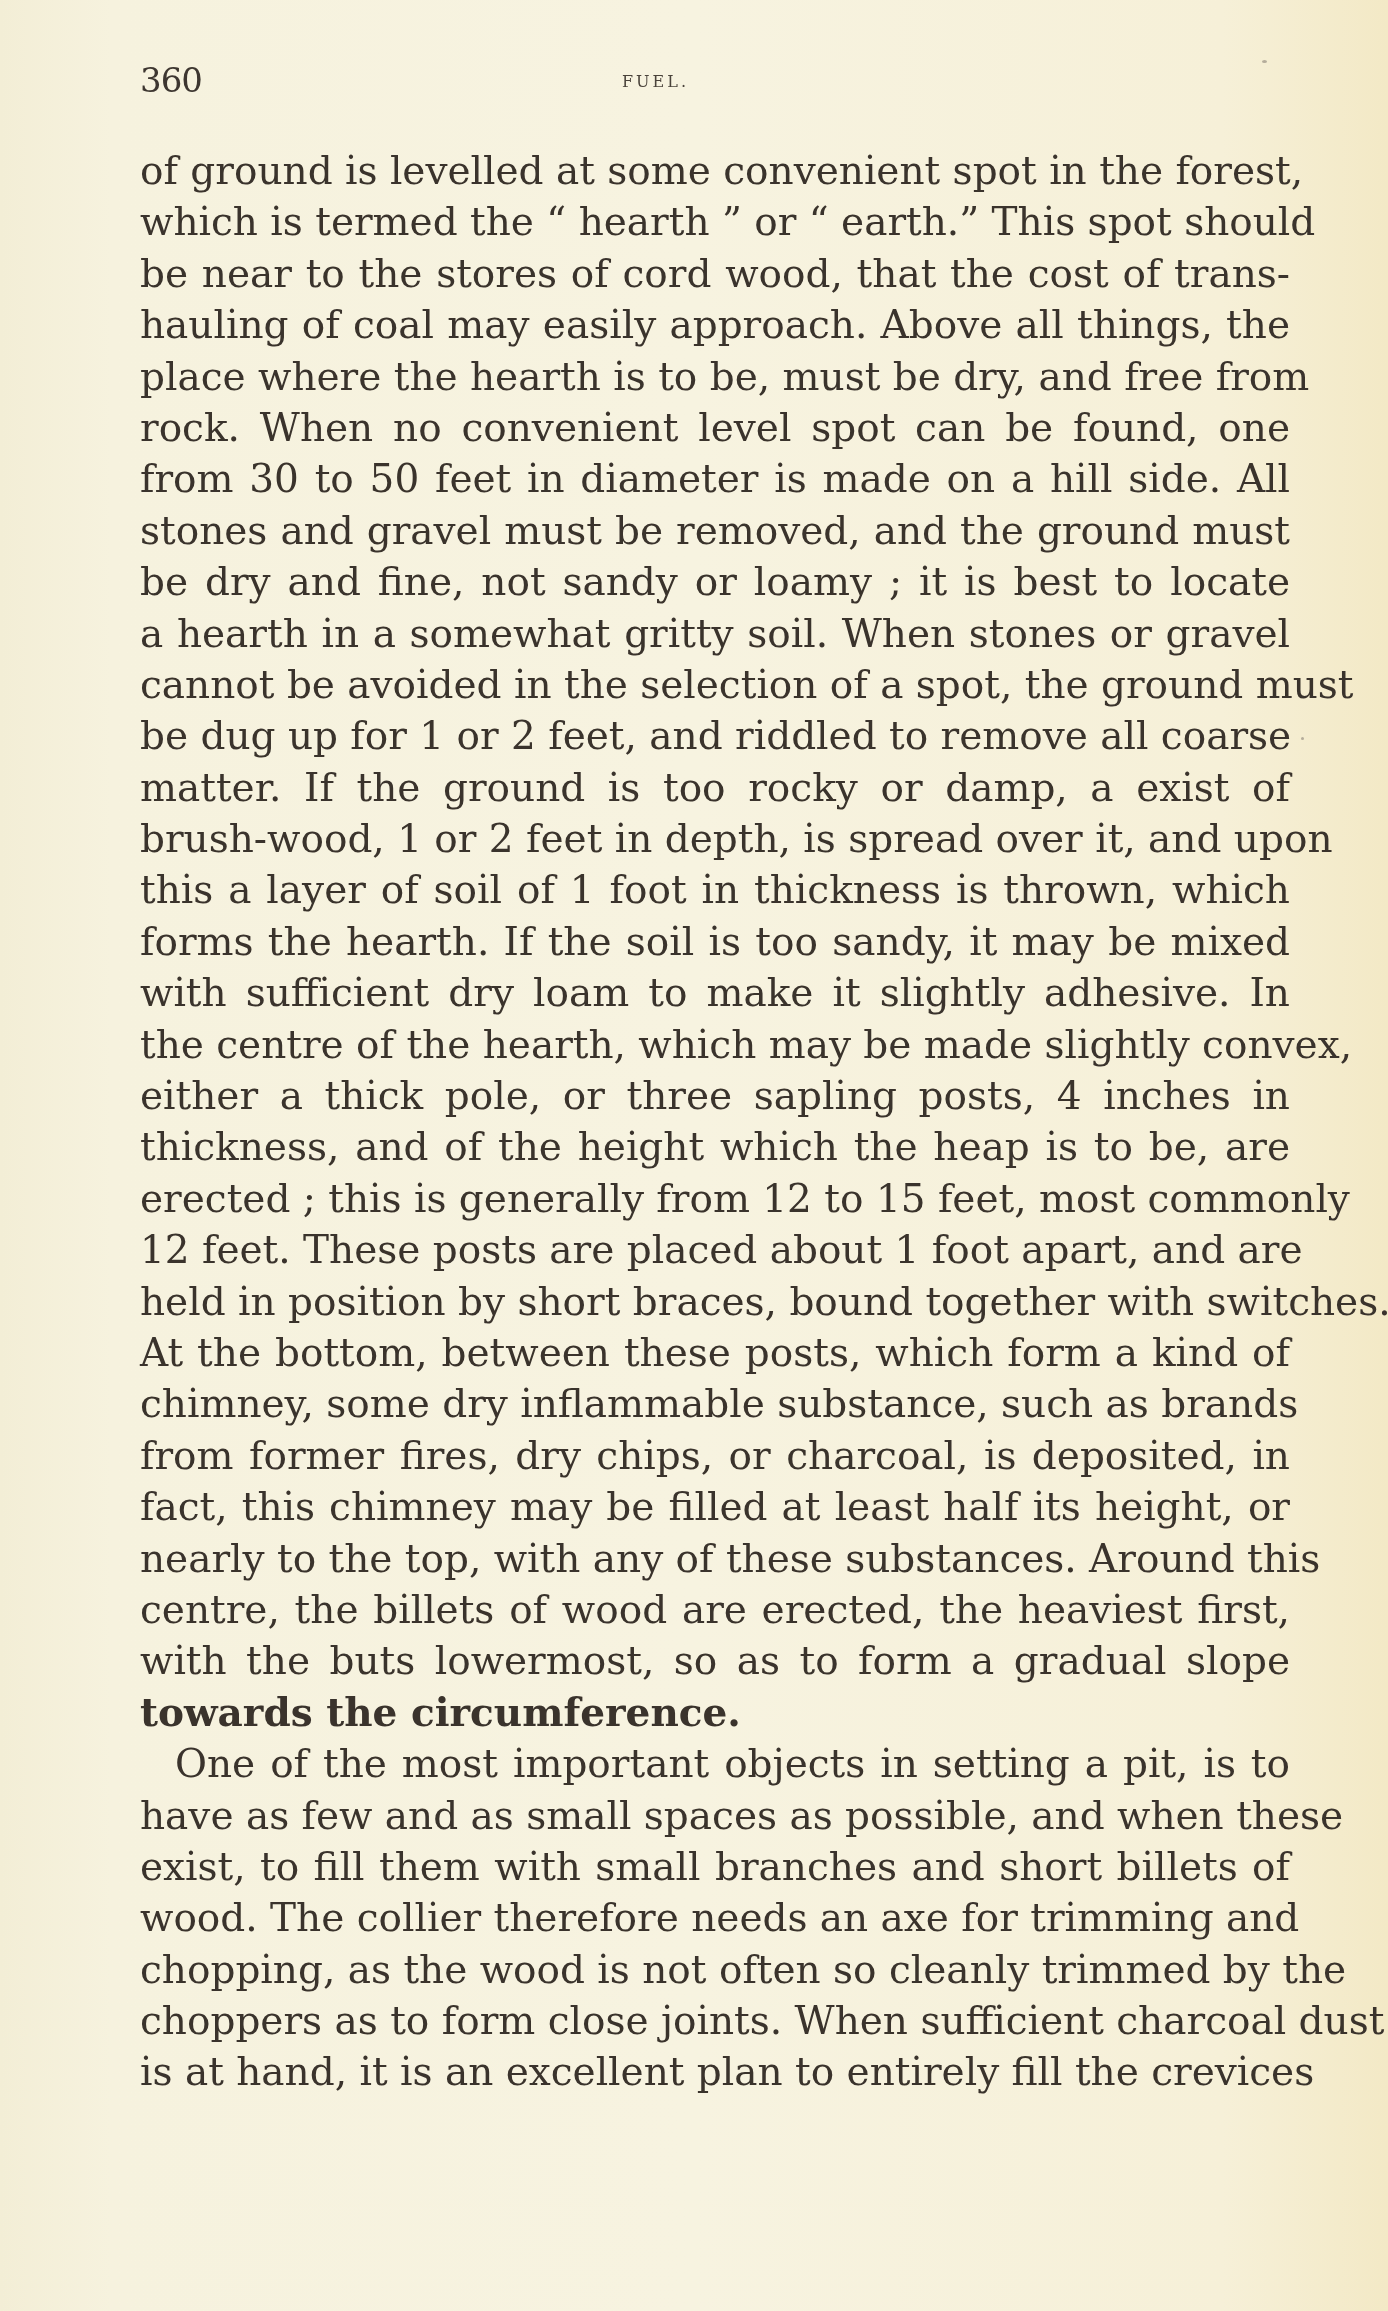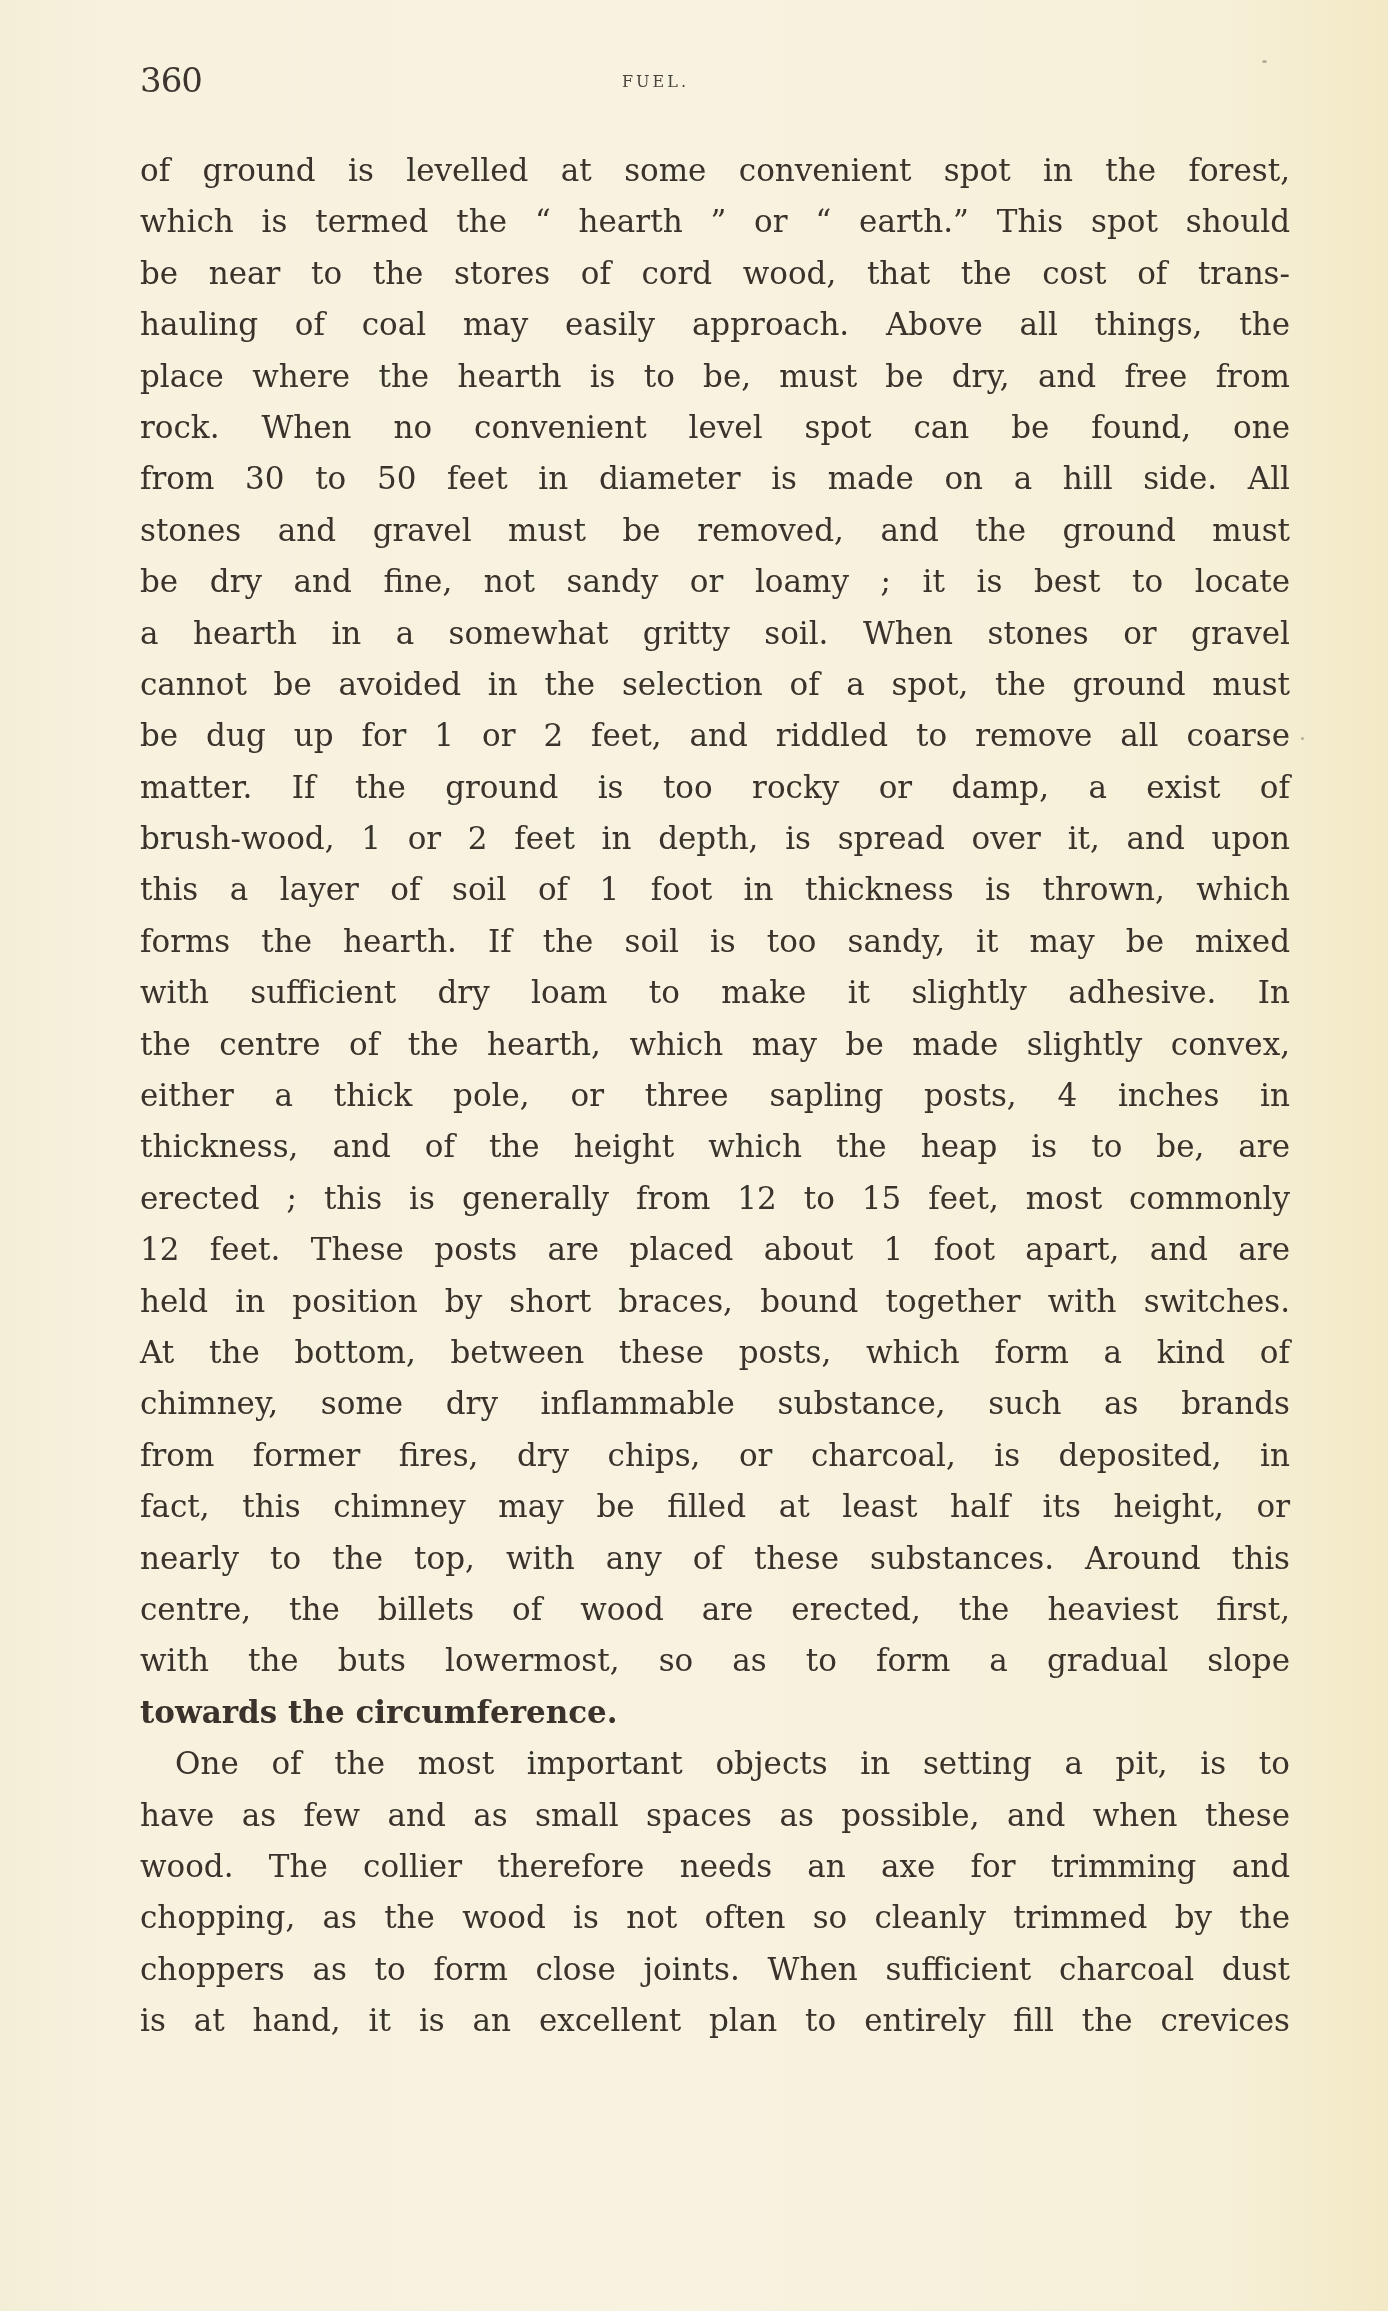--- a/index.html
+++ b/index.html
@@ -50,21 +50,21 @@
     .body-text {
       position: absolute;
       left: 140px;
       top: 145px;
       width: 1150px;
     }
     .line {
       display: block;
       height: 51.4px;
       line-height: 51.4px;
-      font-size: 31px;
+      font-size: 39px;
       text-align: justify;
       text-align-last: justify;
       white-space: nowrap;
       overflow: visible;
       word-spacing: 0px;
     }
     .line.last {
       text-align-last: left;
       font-weight: bold;
     }
@@ -115,20 +115,21 @@
     <span class="line">At the bottom, between these posts, which form a kind of</span>
     <span class="line">chimney, some dry inflammable substance, such as brands</span>
     <span class="line">from former fires, dry chips, or charcoal, is deposited, in</span>
     <span class="line">fact, this chimney may be filled at least half its height, or</span>
     <span class="line">nearly to the top, with any of these substances.  Around this</span>
     <span class="line">centre, the billets of wood are erected, the heaviest first,</span>
     <span class="line">with the buts lowermost, so as to form a gradual slope</span>
     <span class="line last">towards the circumference.</span>
     <span class="line indent">One of the most important objects in setting a pit, is to</span>
     <span class="line">have as few and as small spaces as possible, and when these</span>
+    <span class="line">exist, to fill them with small branches and short billets of</span>
     <span class="line">wood.  The collier therefore needs an axe for trimming and</span>
     <span class="line">chopping, as the wood is not often so cleanly trimmed by the</span>
     <span class="line">choppers as to form close joints.  When sufficient charcoal dust</span>
     <span class="line">is at hand, it is an excellent plan to entirely fill the crevices</span>
   </div>
 
   <span class="speck" style="left:1262px; top:60px; width:5px; height:3px;"></span>
   <span class="speck" style="left:1301px; top:737px; width:3px; height:3px;"></span>
 </div>
 

